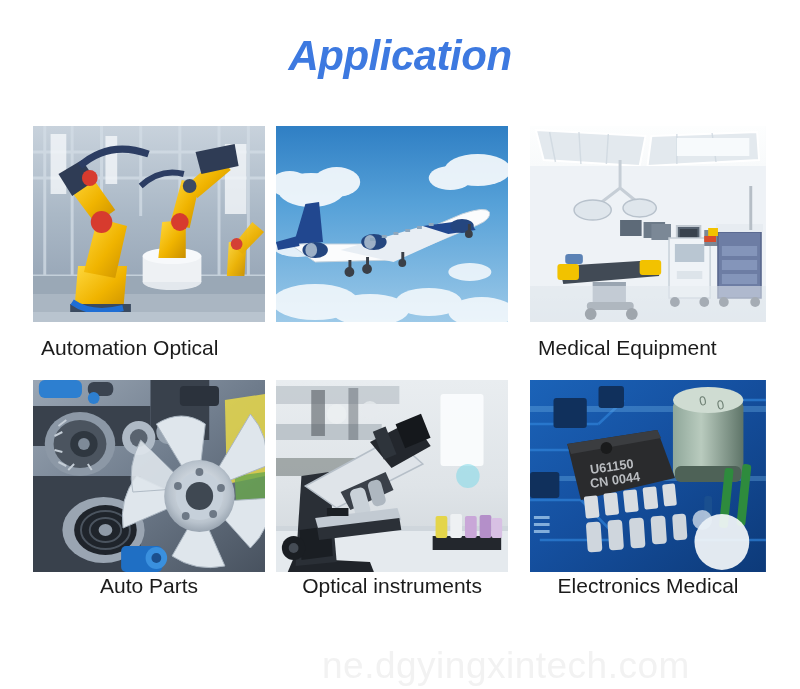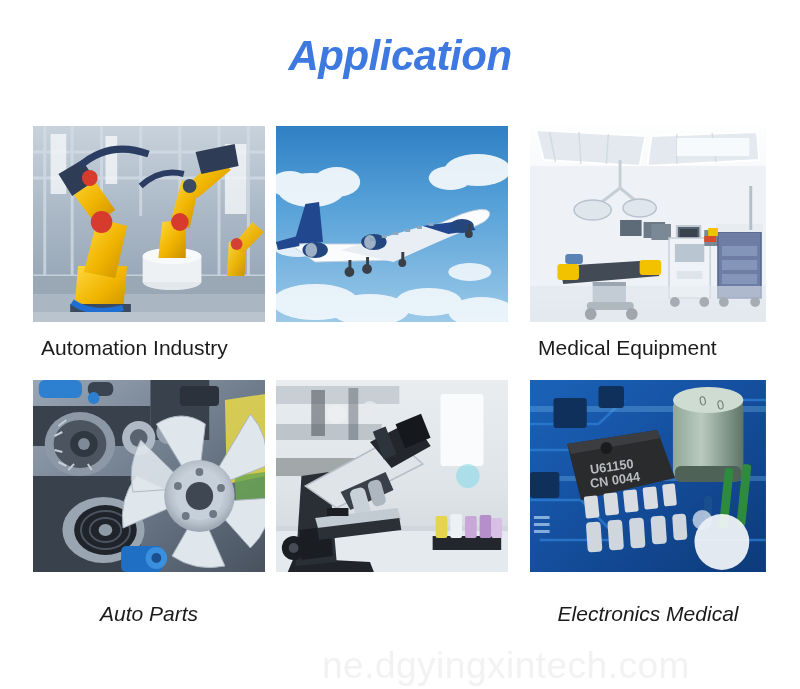--- a/index.html
+++ b/index.html
@@ -71,21 +71,21 @@
   .caption {
     margin-top: 12px;
     font-size: 21px;
     color: #1b1b1b;
     line-height: 28px;
     white-space: nowrap;
     font-family: "Liberation Sans", sans-serif;
   }
   .cap-left   { text-align: left;   padding-left: 8px; }
   .cap-center { text-align: center; }
-  .row-2 .caption { margin-top: 28px; font-style: italic; }
+  .row-2 .caption { margin-top: 0; }
 
   
   .watermark {
     position: absolute;
     left: 322px;
     top: 644px;
     font-size: 37px;
     color: #f2f2f2;
     letter-spacing: 0.5px;
     line-height: 44px;
@@ -164,21 +164,21 @@
             </g>
 
             <g opacity="0.95">
               <path d="M198 150 L200 116 L218 116 L216 150 Z" fill="url(#g_yel)"></path>
               <path d="M204 120 L224 96 L236 106 L214 128 Z" fill="url(#g_yel)"></path>
               <circle cx="208" cy="118" r="6" fill="#d73b2e"></circle>
             </g>
             <rect y="186" width="237" height="10" fill="#b9c4cf"></rect>
           </svg>
         </div>
-        <div class="caption cap-left">Automation Industry</div>
+        <div class="caption cap-left">Automation Optical</div>
       </div>
 
       <div class="cell">
         <div class="thumb">
           <svg class="art" viewBox="0 0 237 196" preserveAspectRatio="none">
             <defs>
               <linearGradient id="g_sky" x1="0" y1="0" x2="0" y2="1">
                 <stop offset="0%" stop-color="#2f7fc4"></stop>
                 <stop offset="40%" stop-color="#56a1d8"></stop>
                 <stop offset="100%" stop-color="#9cc9e8"></stop>
@@ -472,20 +472,21 @@
             <g>
               <rect x="160" y="156" width="70" height="14" fill="#23272d"></rect>
               <rect x="163" y="136" width="12" height="22" rx="2" fill="#e4d54a"></rect>
               <rect x="178" y="134" width="12" height="24" rx="2" fill="#eef1f3"></rect>
               <rect x="193" y="136" width="12" height="22" rx="2" fill="#c9a7d8"></rect>
               <rect x="208" y="135" width="12" height="23" rx="2" fill="#b48fc9"></rect>
               <rect x="220" y="138" width="11" height="20" rx="2" fill="#d8c0e4"></rect>
             </g>
           </svg>
         </div>
+        <div class="caption cap-center">Optical instruments</div>
       </div>
 
       <div class="cell cell-3">
         <div class="thumb">
           <svg class="art" viewBox="0 0 241 192" preserveAspectRatio="none">
             <defs>
               <linearGradient id="g_pcb" x1="0" y1="0" x2="1" y2="1">
                 <stop offset="0%" stop-color="#1b63b8"></stop>
                 <stop offset="45%" stop-color="#1550a0"></stop>
                 <stop offset="100%" stop-color="#0d3a79"></stop>

